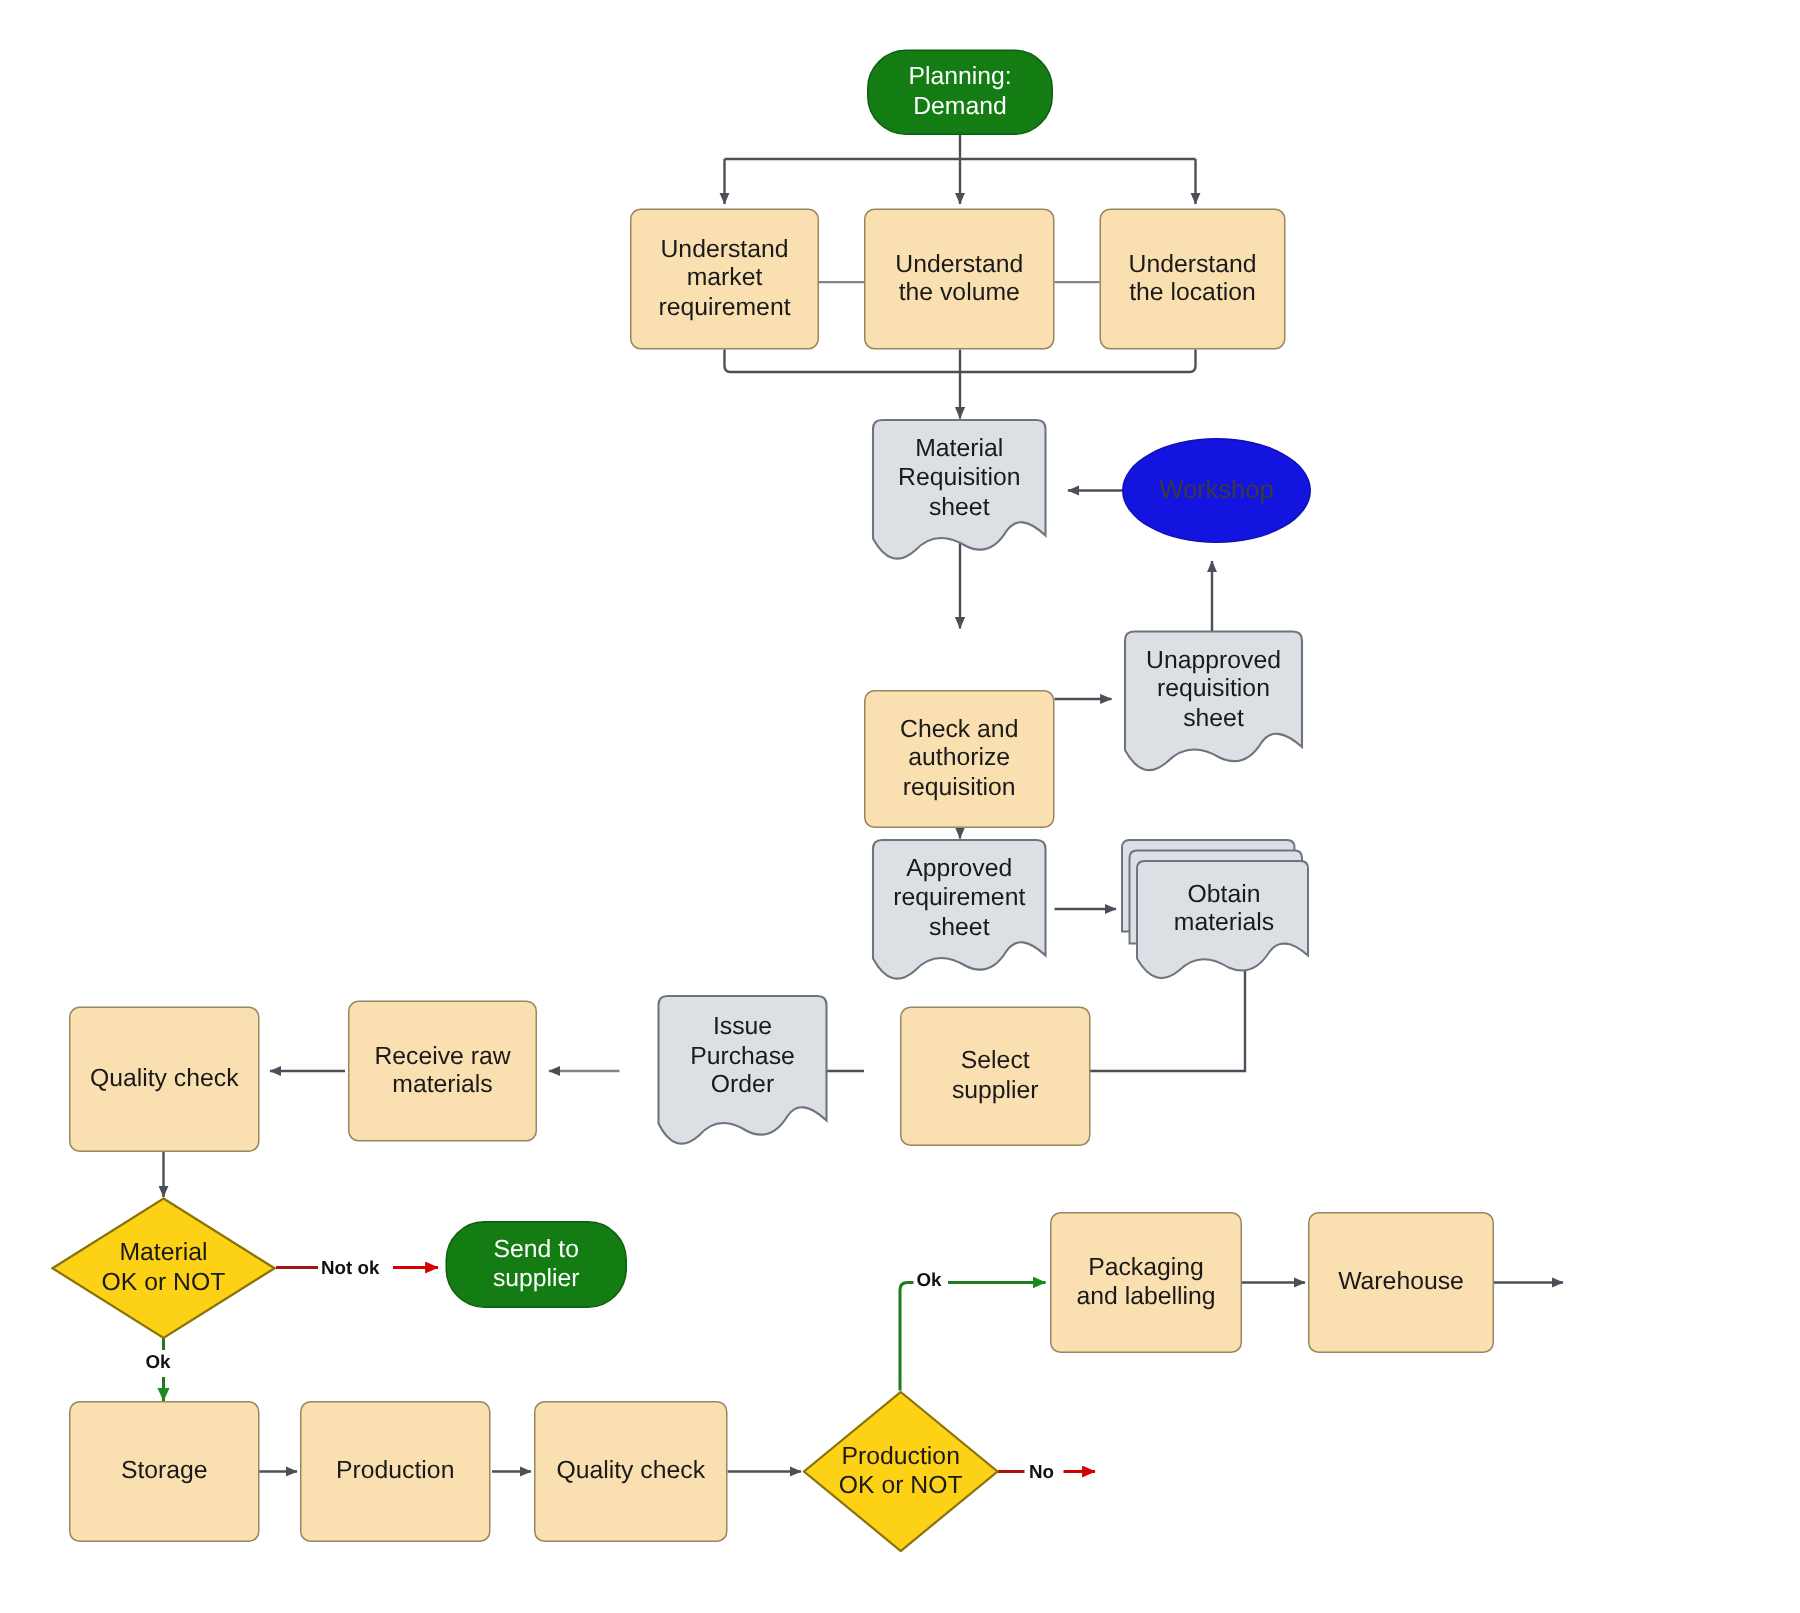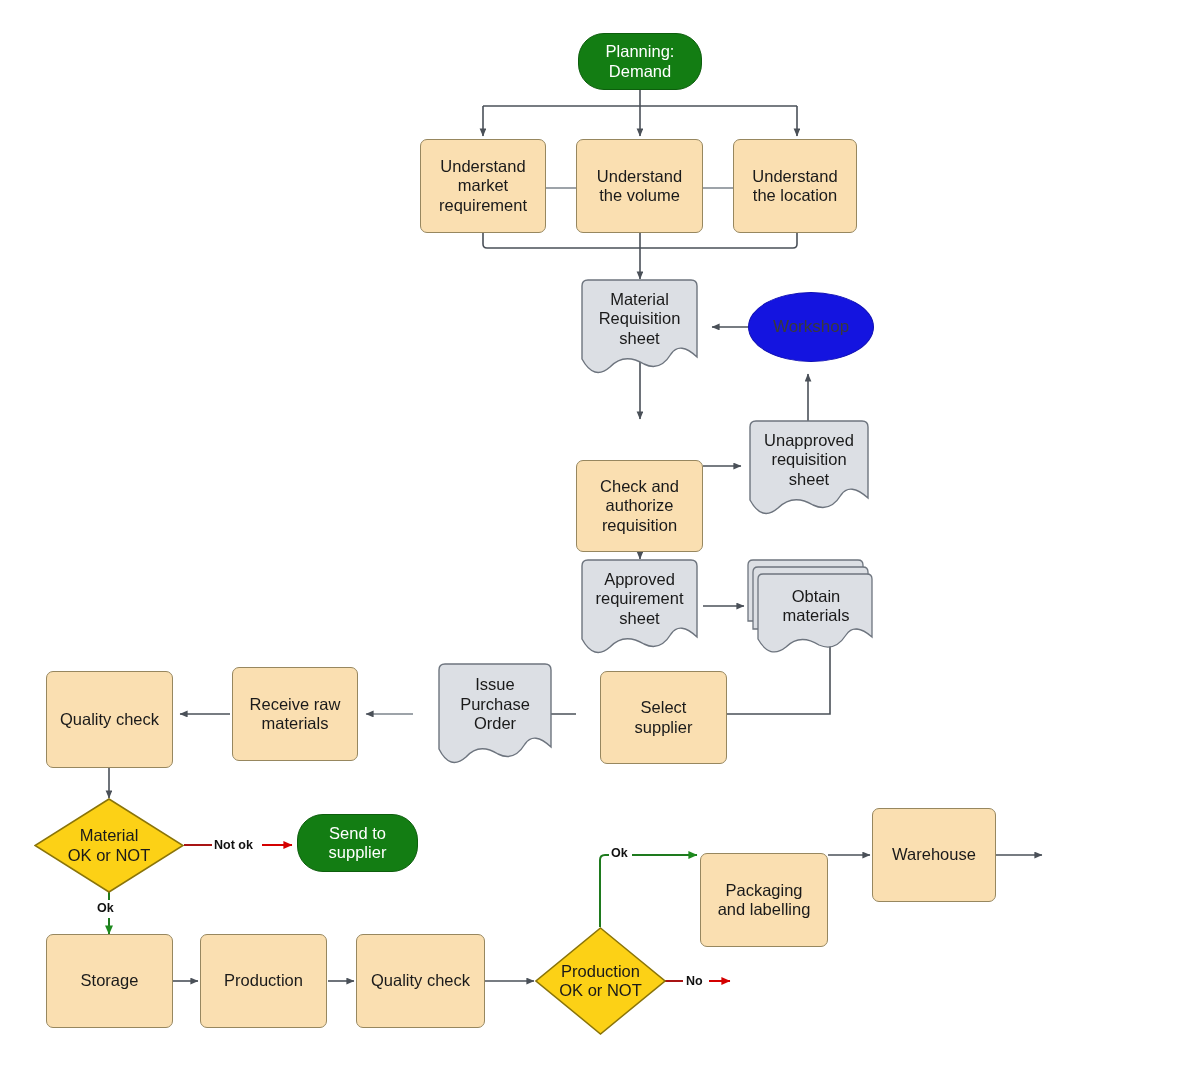--- a/index.html
+++ b/index.html
@@ -359,21 +359,21 @@
 
   <div class="node n-decision" style="left:535px; top:927px; width:131px; height:108px;">
     <svg class="dia-svg" viewBox="0 0 131 108" preserveAspectRatio="none">
       <polygon points="65.5,1 130,54 65.5,107 1,54" fill="#fcd116" stroke="#8a7409" stroke-width="1.5"></polygon>
     </svg>
     <span class="dia-label">Production
 OK or NOT</span>
   </div>
 
 
-  <div class="node n-process" style="left:700px; top:808px; width:128px; height:94px;margin-top:45px;">
+  <div class="node n-process" style="left:700px; top:808px; width:128px; height:94px;">
     <span>Packaging
 and labelling</span>
   </div>
 
   <div class="node n-process" style="left:872px; top:808px; width:124px; height:94px;">
     <span>Warehouse</span>
   </div>
 
 
   <div class="edge-label" style="left:213px; top:838px;">Not ok</div>

